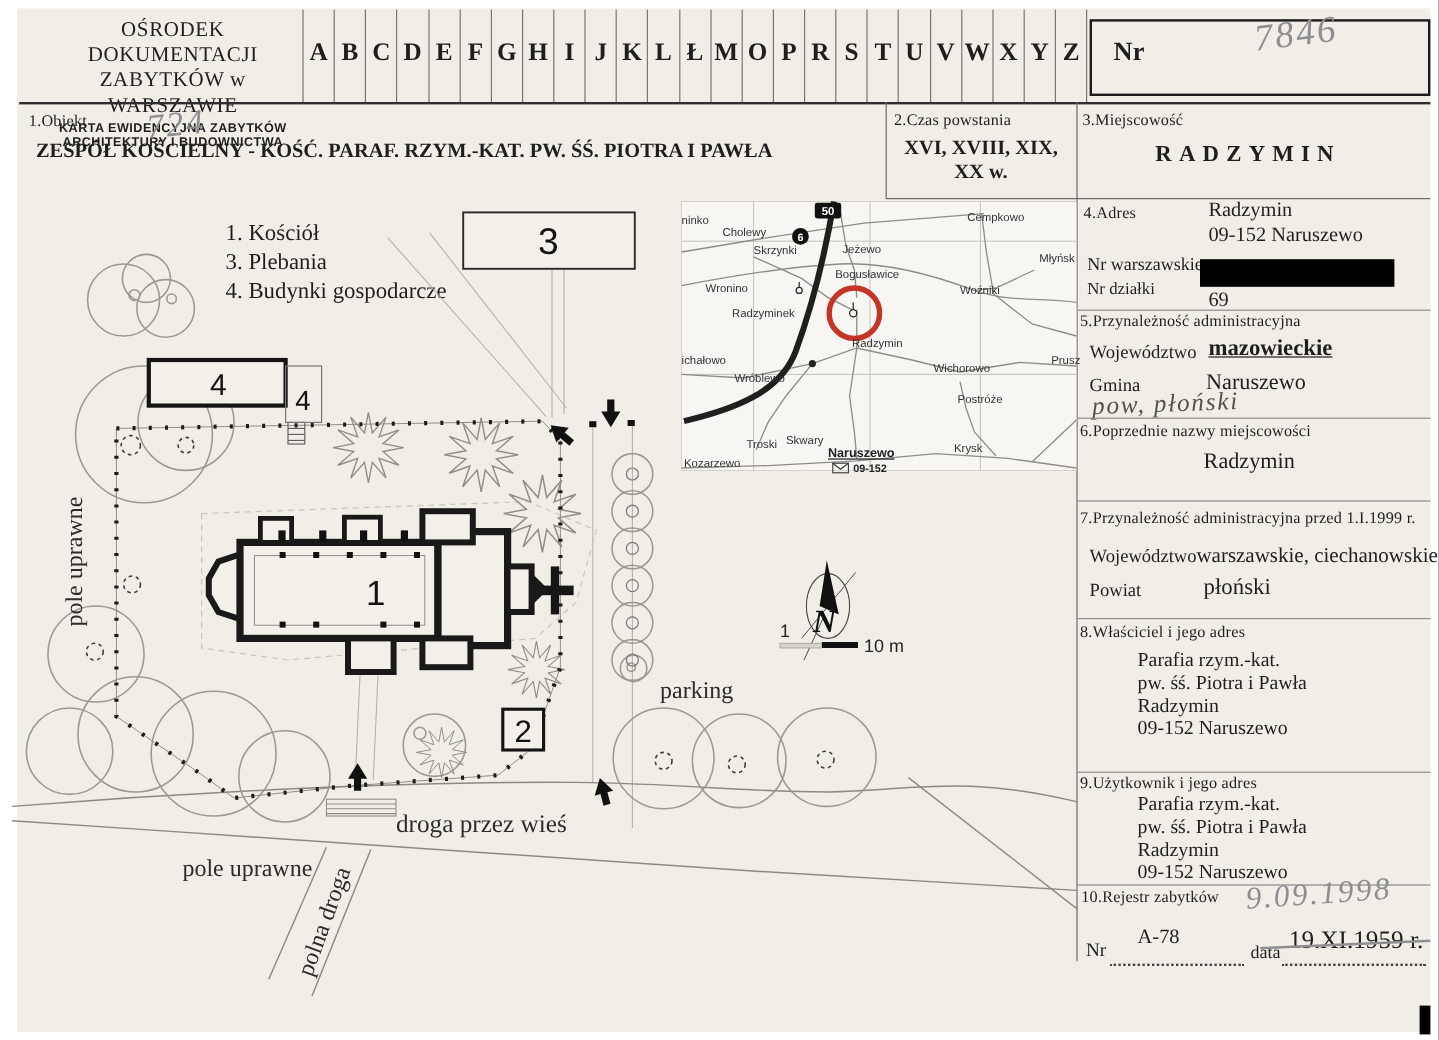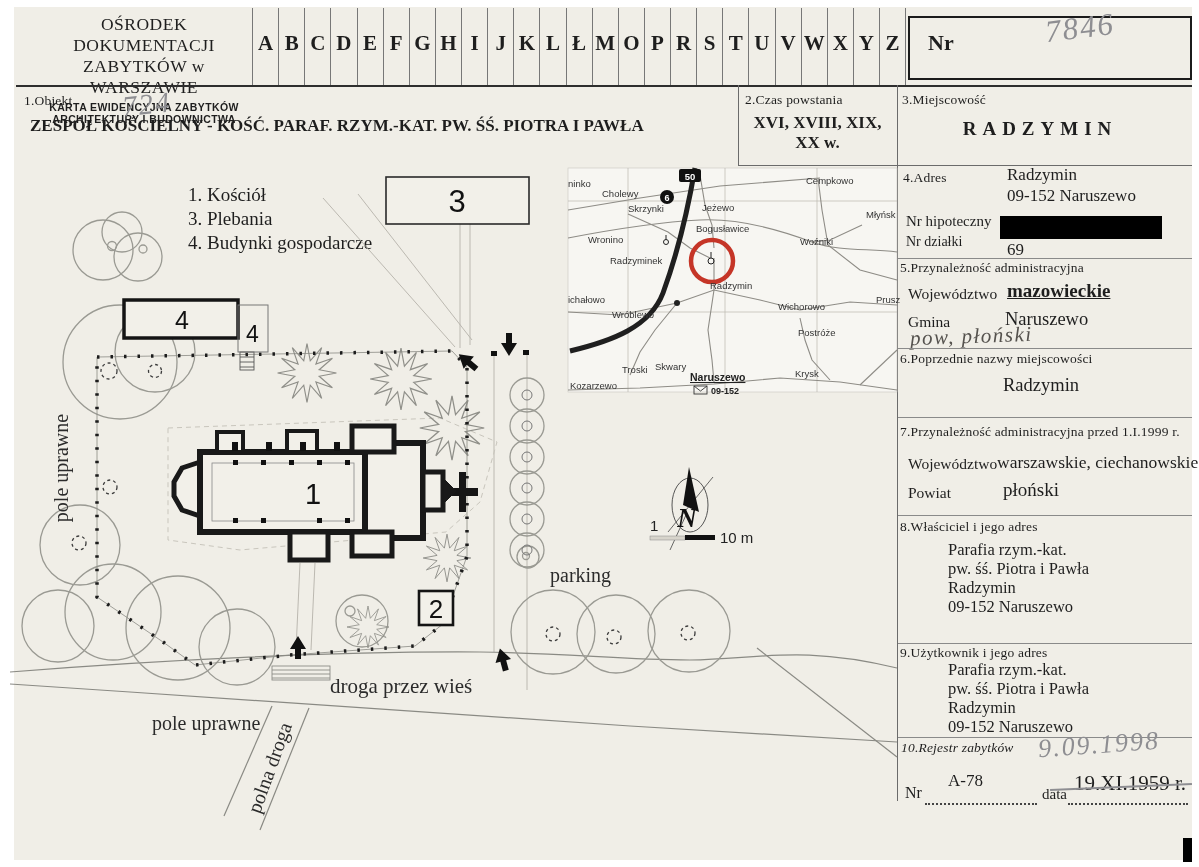--- a/index.html
+++ b/index.html
@@ -83,21 +83,21 @@
   </div>
 
   <div class="vline" style="left:897px;top:85px;height:716px;"></div>
   <div class="abs lbl" style="left:902px;top:92px;">3.Miejscowość</div>
   <div class="abs" style="left:900px;top:118px;width:280px;text-align:center;font-weight:bold;font-size:19px;letter-spacing:6px;">RADZYMIN</div>
   <div class="hline" style="left:738px;top:165px;width:454px;background:#6b6b6b;height:1px;"></div>
 
   <div class="abs lbl" style="left:903px;top:170px;">4.Adres</div>
   <div class="abs val" style="left:1007px;top:165px;">Radzymin</div>
   <div class="abs val" style="left:1007px;top:186px;">09-152 Naruszewo</div>
-  <div class="abs" style="left:906px;top:213px;font-size:15px;">Nr hipoteczny</div>
+  <div class="abs" style="left:906px;top:213px;font-size:15px;">Nr warszawskie</div>
   <div class="abs" style="left:906px;top:234px;font-size:14px;">Nr działki</div>
   <div class="abs" style="left:1000px;top:216px;width:162px;height:23px;background:#000;"></div>
   <div class="abs val" style="left:1007px;top:240px;">69</div>
   <div class="hline" style="left:898px;top:258px;width:294px;background:#8a8a8a;height:1px;"></div>
 
   <div class="abs lbl" style="left:900px;top:260px;">5.Przynależność administracyjna</div>
   <div class="abs" style="left:908px;top:285px;font-size:15.5px;">Województwo</div>
   <div class="abs" style="left:1007px;top:280px;font-size:19px;font-weight:bold;text-decoration:underline;">mazowieckie</div>
   <div class="abs" style="left:908px;top:313px;font-size:15.5px;">Gmina</div>
   <div class="abs" style="left:1005px;top:309px;font-size:18.5px;">Naruszewo</div>
@@ -126,21 +126,21 @@
 
   <div class="abs lbl" style="left:900px;top:645px;">9.Użytkownik i jego adres</div>
   <div class="abs addr-lines" style="left:948px;top:660px;">
     <div>Parafia rzym.-kat.</div>
     <div>pw. śś. Piotra i Pawła</div>
     <div>Radzymin</div>
     <div>09-152 Naruszewo</div>
   </div>
   <div class="hline" style="left:898px;top:737px;width:294px;background:#8a8a8a;height:1px;"></div>
 
-  <div class="abs lbl" style="left:901px;top:740px;font-style:italic;">10.Rejestr zabytków</div>
+  <div class="abs lbl" style="left:901px;top:740px;">10.Rejestr zabytków</div>
   <div class="abs hand" style="left:1038px;top:730px;font-size:26px;transform:rotate(-4deg);">9.09.1998</div>
   <div class="abs" style="left:905px;top:784px;font-size:16px;">Nr</div>
   <div class="dotted" style="left:925px;top:789px;width:112px;"></div>
   <div class="abs" style="left:948px;top:771px;font-size:17px;">A-78</div>
   <div class="abs" style="left:1042px;top:786px;font-size:15px;">data</div>
   <div class="dotted" style="left:1068px;top:789px;width:120px;"></div>
   <div class="abs" style="left:1074px;top:771px;font-size:21px;">19.XI.1959 r.</div>
   <div class="abs" style="left:1050px;top:786px;width:142px;height:1.5px;background:#8e8e92;transform:rotate(-2.5deg);"></div>
   <div class="abs" style="left:1183px;top:838px;width:9px;height:24px;background:#000;"></div>
 

